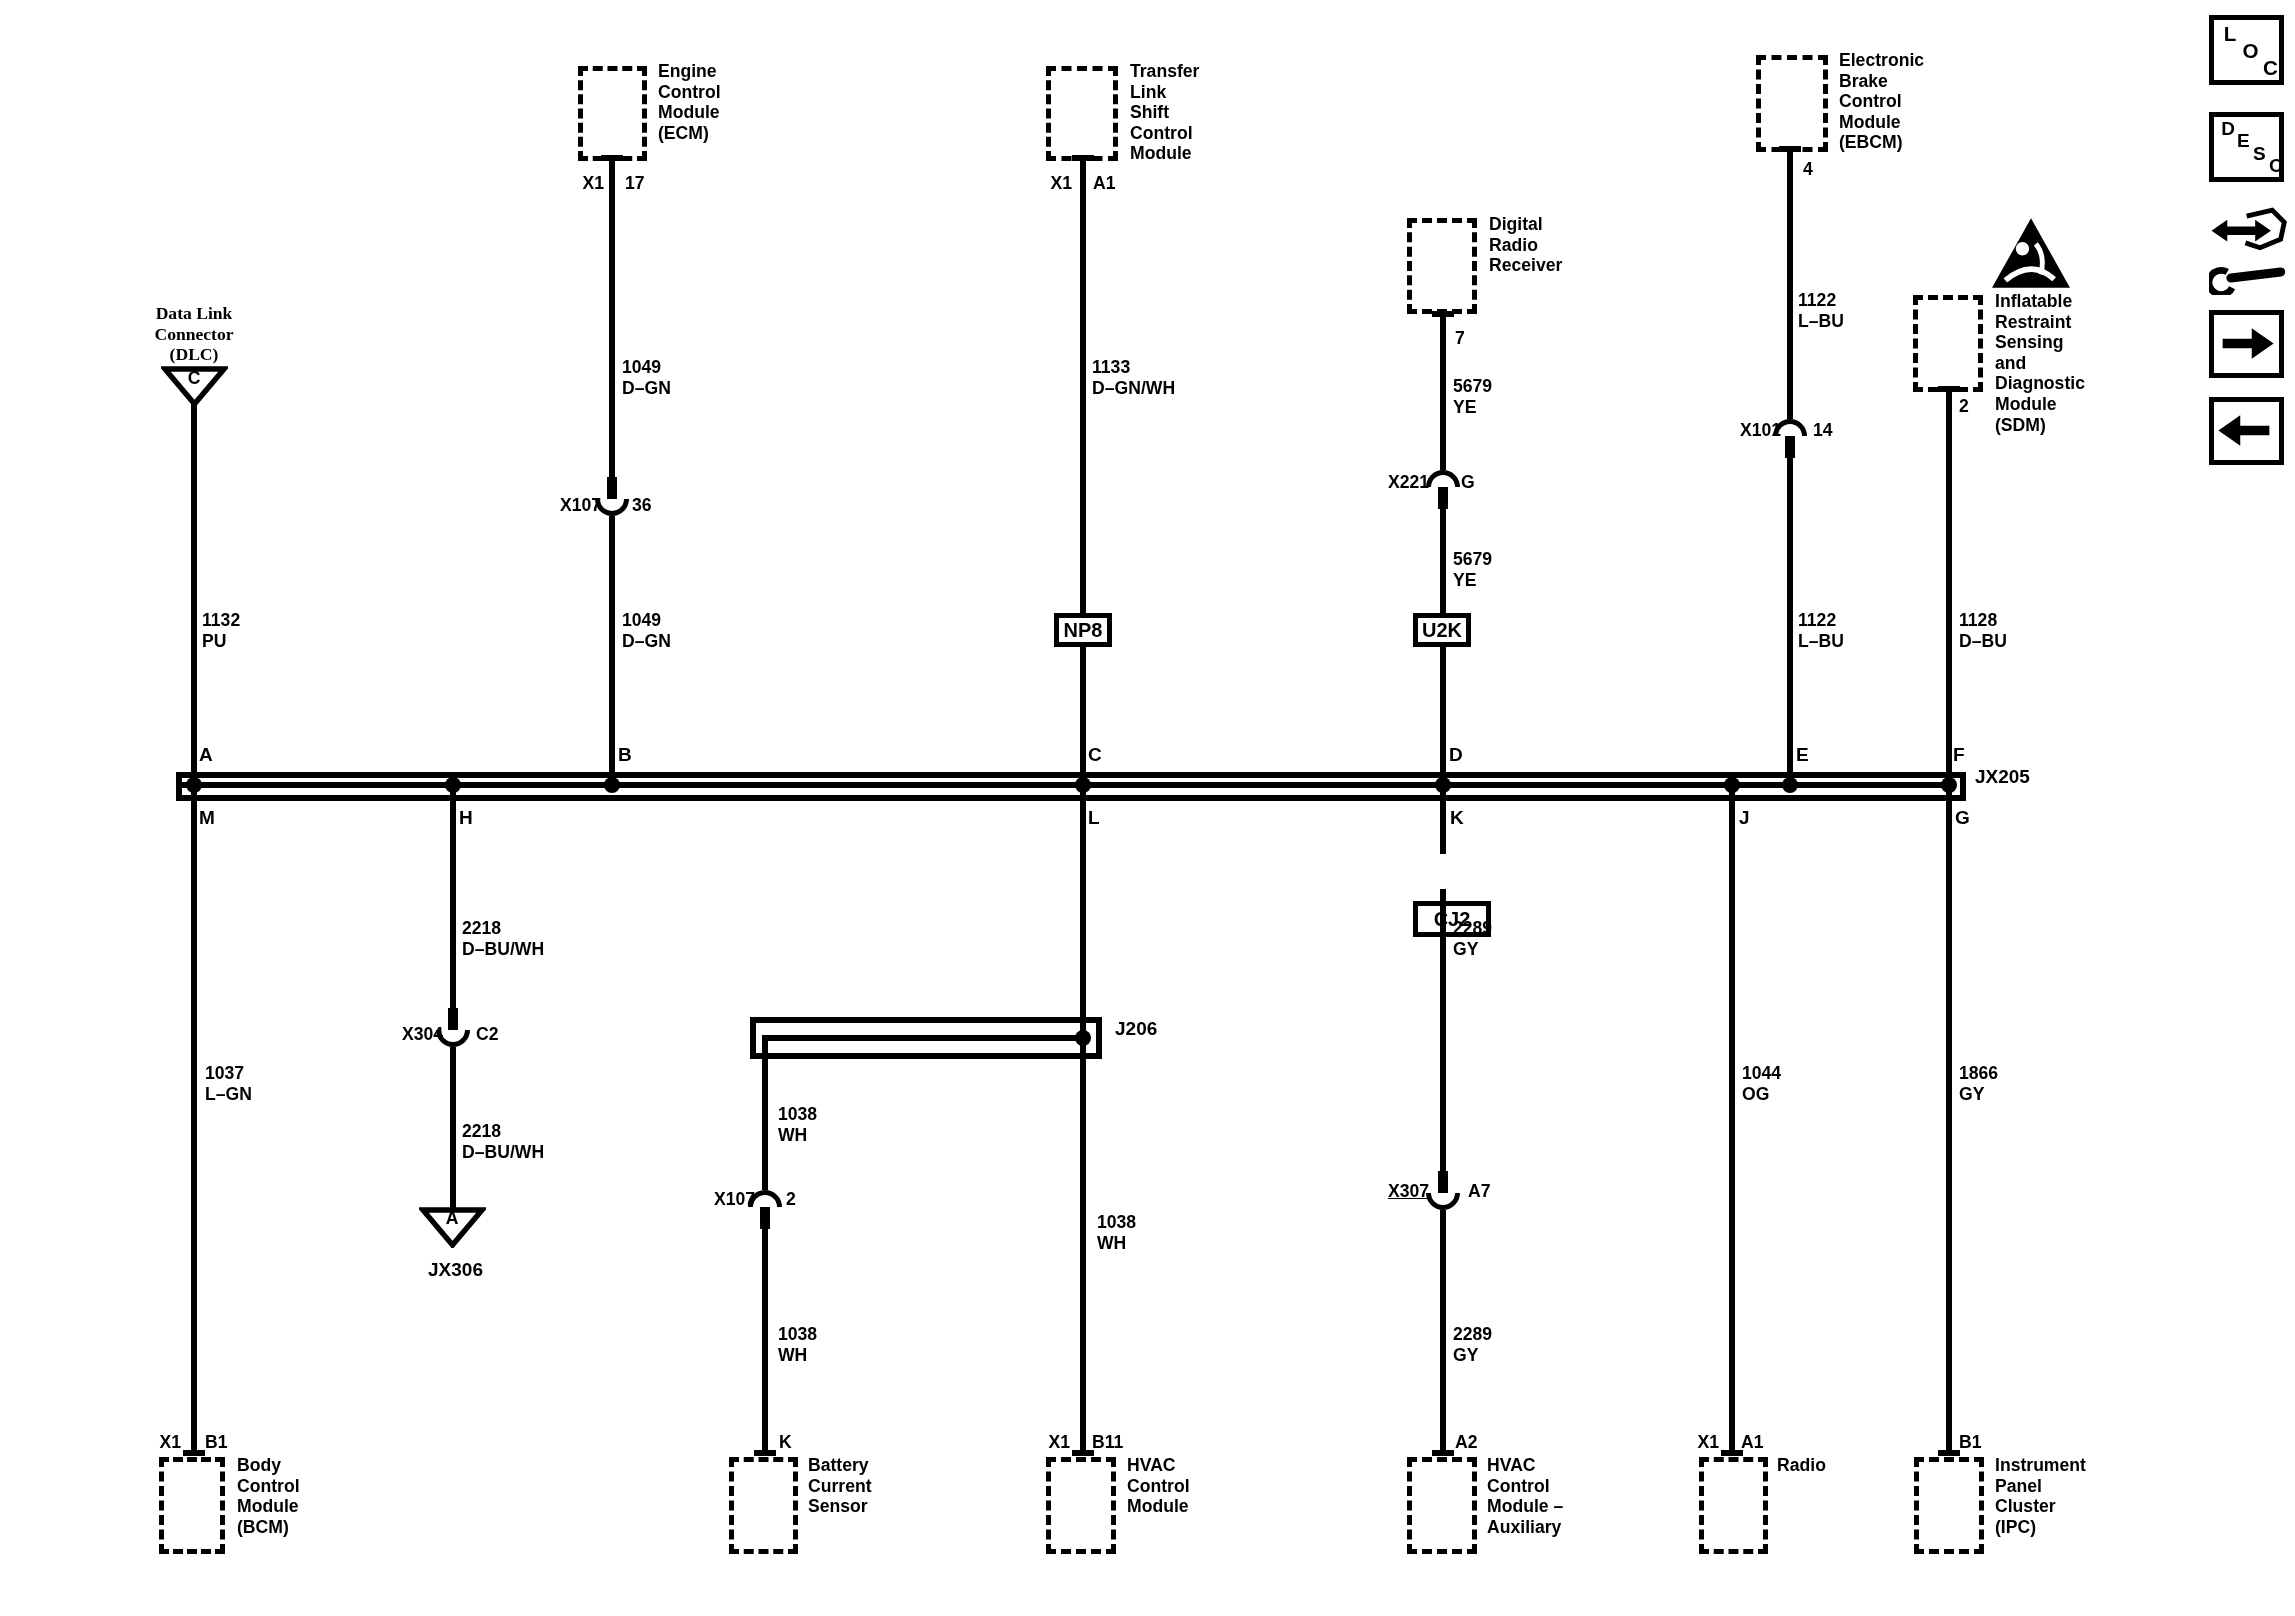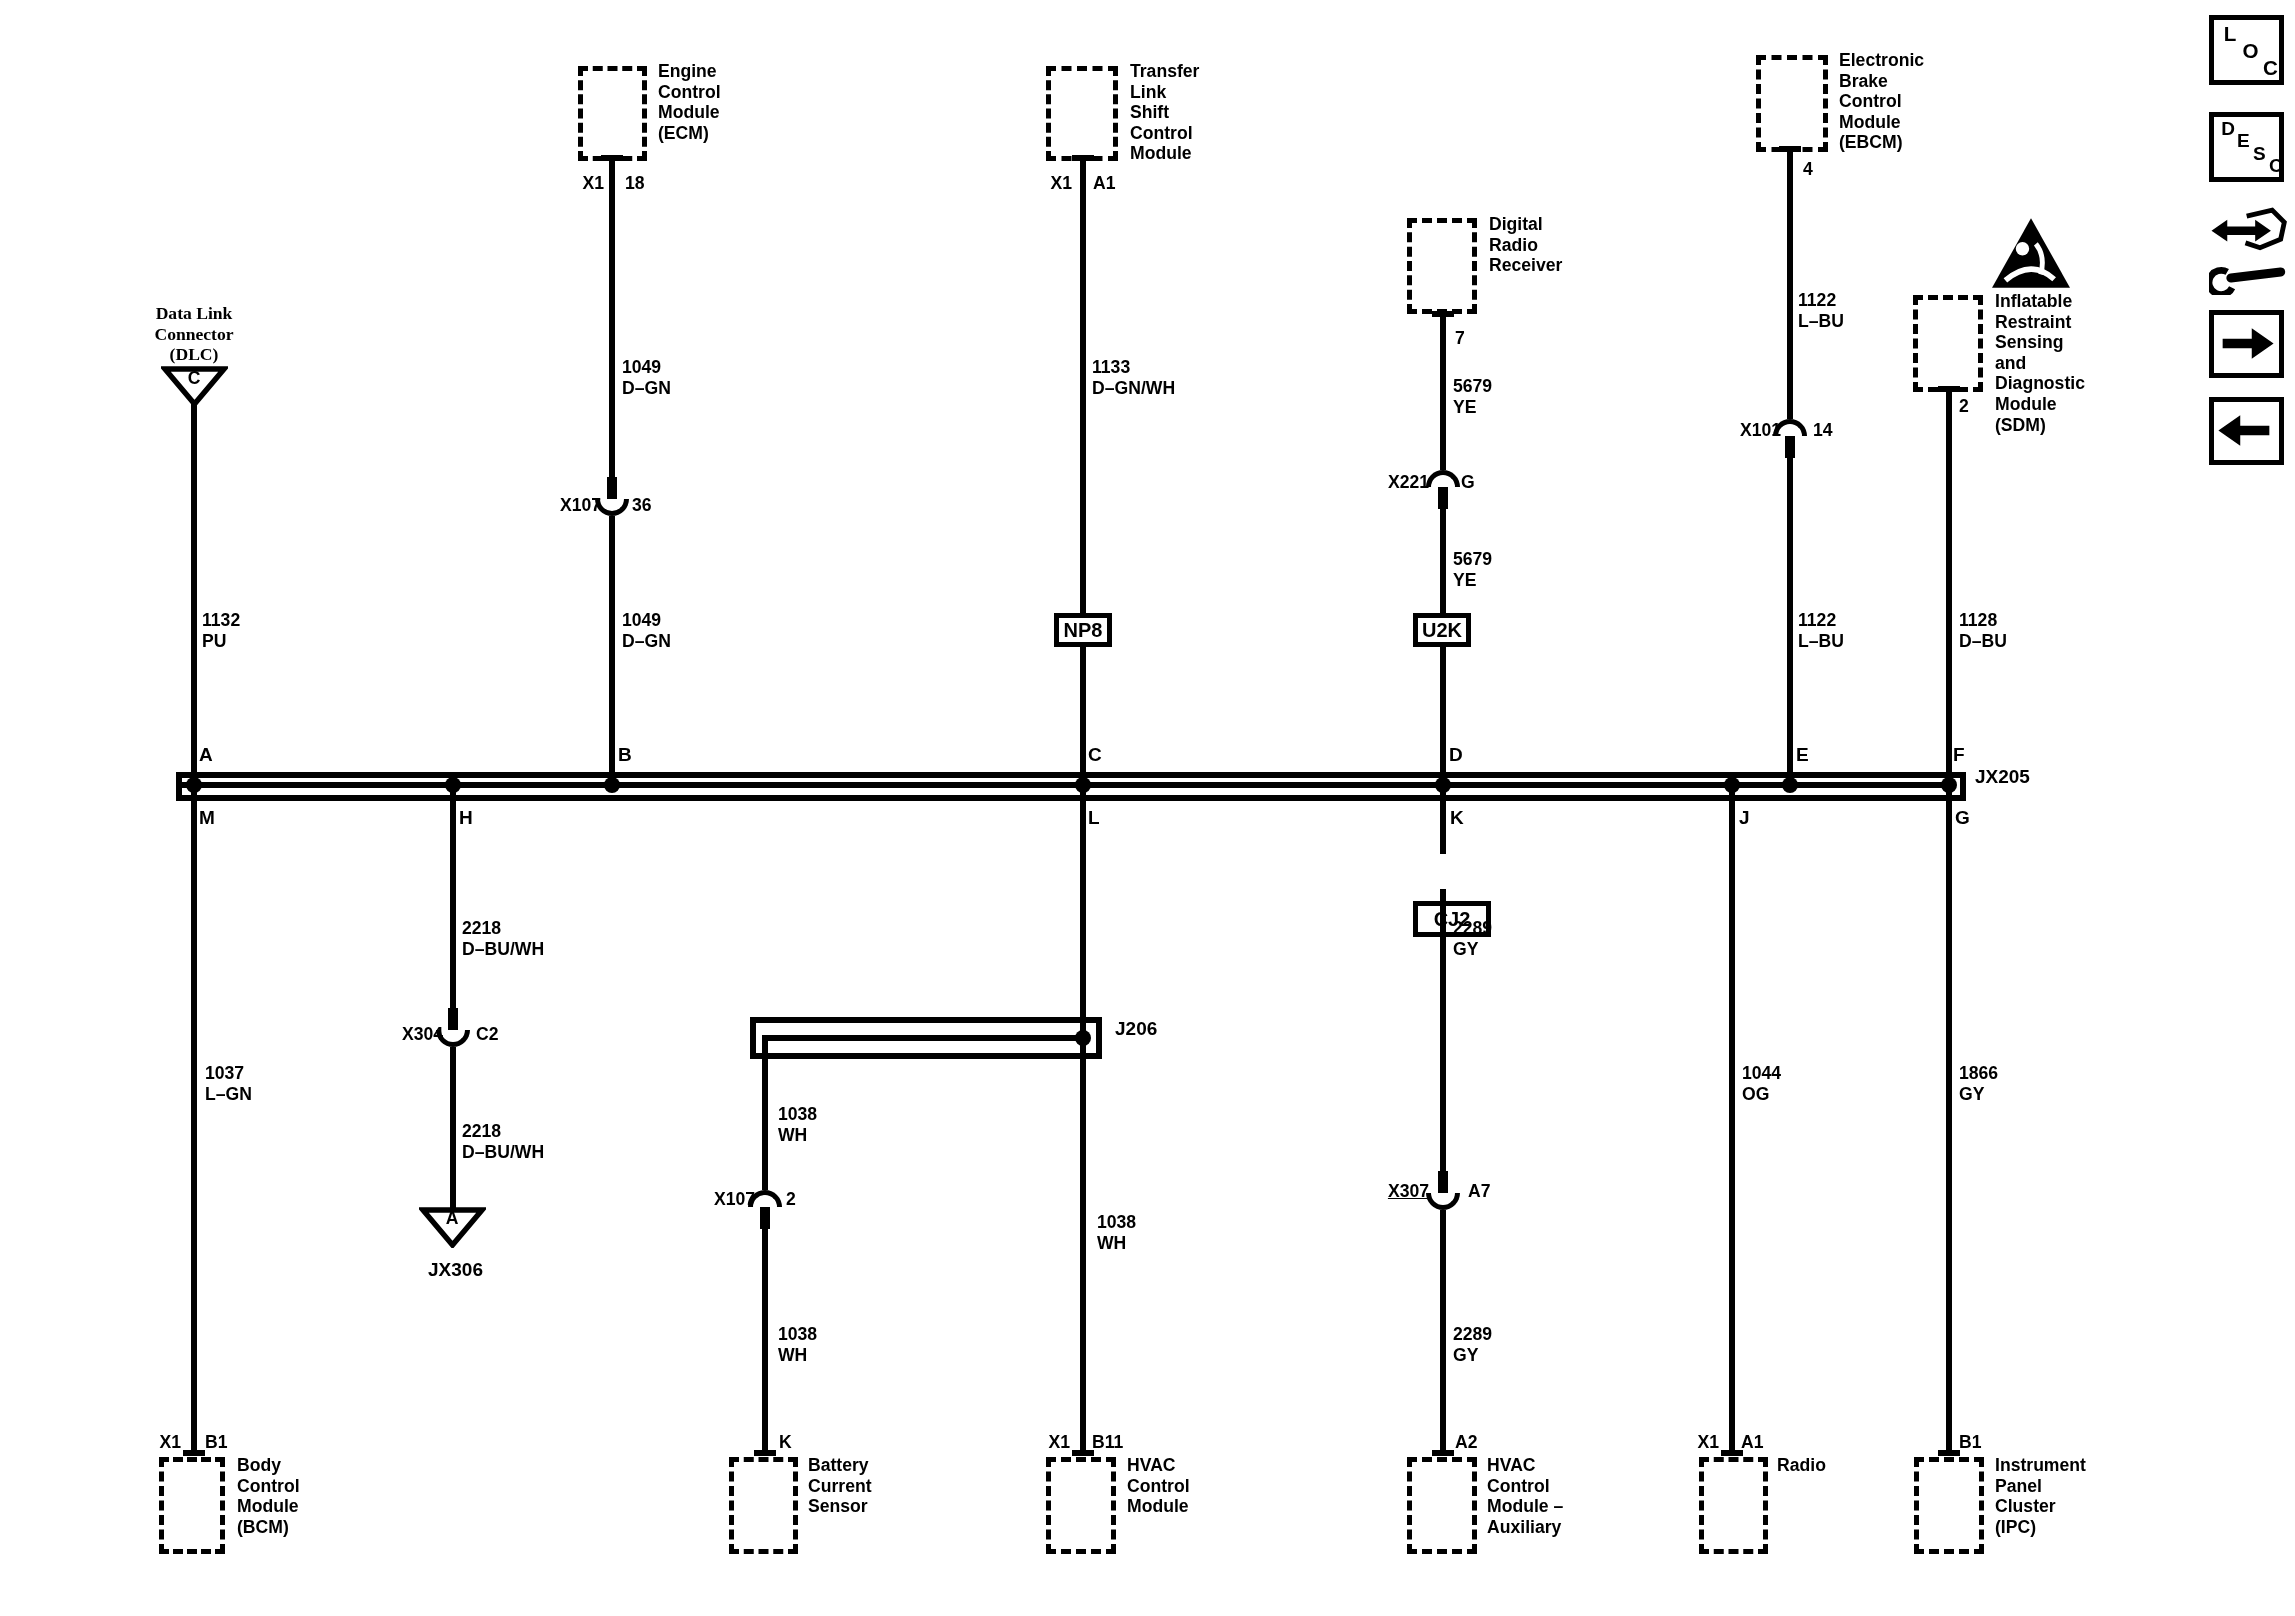--- a/index.html
+++ b/index.html
@@ -72,21 +72,21 @@
   <div class="txt" style="left:205px;top:1063px;">1037
 L–GN</div>
 
   <div class="mbox" style="left:578px;top:66px;width:69px;height:95px;"></div>
   <div class="txt" style="left:658px;top:61px;">Engine
 Control
 Module
 (ECM)</div>
   <div class="tick" style="left:601px;top:155px;"></div>
   <span class="lbl rt" style="left:558px;top:173px;width:46px;">X1</span>
-  <span class="lbl" style="left:625px;top:173px;">18</span>
+  <span class="lbl" style="left:625px;top:173px;">17</span>
   <div class="wv" style="left:609px;top:158px;height:319px;"></div>
   <div class="txt" style="left:622px;top:357px;">1049
 D–GN</div>
 
   <div class="sq" style="left:607px;top:477px;"></div>
   <div class="cup" style="left:595px;top:499px;"></div>
   <span class="lbl rt" style="left:522px;top:495px;width:79px;">X107</span>
   <span class="lbl" style="left:632px;top:495px;">36</span>
   <div class="wv" style="left:609px;top:516px;height:272px;"></div>
   <div class="txt" style="left:622px;top:610px;">1049

